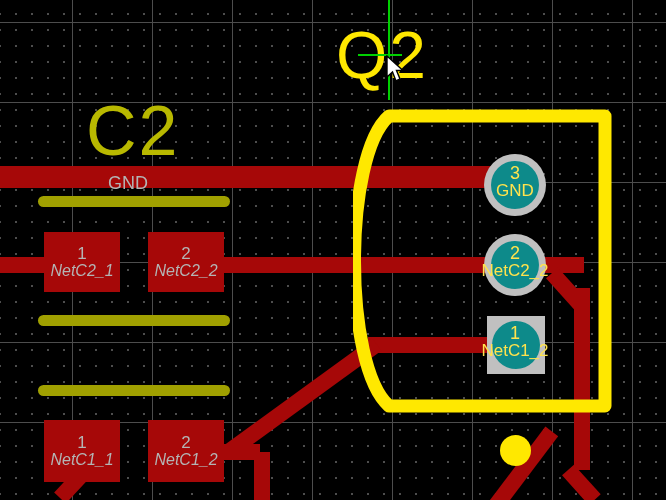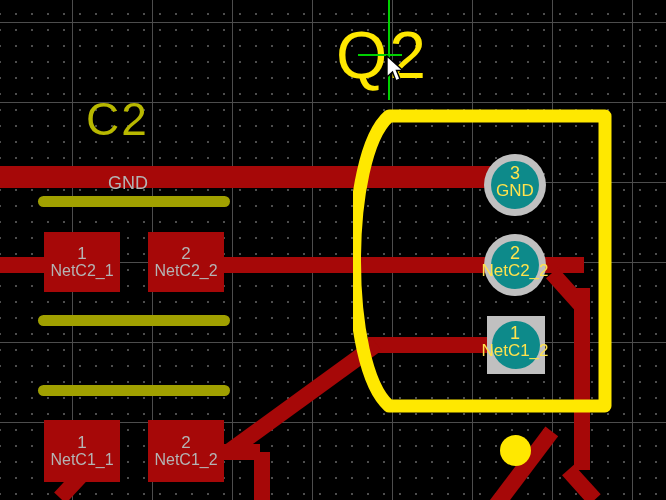--- a/index.html
+++ b/index.html
@@ -67,21 +67,21 @@
     display: flex;
     flex-direction: column;
     align-items: center;
     justify-content: center;
     color: #b4b4b4;
     font-size: 15px;
     line-height: 17px;
     white-space: nowrap;
   }
   .smd-pad .pad-num { font-size: 17px; }
-  .smd-pad .pad-net { font-size: 16px; }
+  .smd-pad .pad-net { font-size: 16px; font-style: italic; }
   
   .tht-pad {
     position: absolute;
     background: #c0c0c0;
     display: flex;
     align-items: center;
     justify-content: center;
   }
   .tht-pad.round { border-radius: 50%; }
   .tht-pad.square { border-radius: 0; }
@@ -142,21 +142,21 @@
   <div class="trace" style="left:254px; top:452px; width:16px; height:48px;"></div>
 
   <div class="trace-diag" style="left:60px; top:490px; width:60px; height:16px; transform:rotate(-47deg);"></div>
 
   <div class="trace-diag" style="left:494px; top:500px; width:96px; height:16px; transform:rotate(-53deg);"></div>
 
   <div class="silk-line" style="left:38px; top:196px; width:192px; height:11px;"></div>
   <div class="silk-line" style="left:38px; top:315px; width:192px; height:11px;"></div>
   <div class="silk-line" style="left:38px; top:385px; width:192px; height:11px;"></div>
 
-  <div class="silk-text" style="left:86px; top:96px; font-size:46px; letter-spacing:2px;">C2</div>
+  <div class="silk-text" style="left:86px; top:96px; font-size:70px; letter-spacing:2px;">C2</div>
 
   <div class="silk-text" style="left:336px; top:22px; font-size:66px; letter-spacing:2px; color:#ffe800;">Q2</div>
 
   <div class="smd-pad" style="left:44px; top:232px; width:76px; height:60px;">
     <span class="pad-num">1</span>
     <span class="pad-net">NetC2_1</span>
   </div>
   <div class="smd-pad" style="left:148px; top:232px; width:76px; height:60px;">
     <span class="pad-num">2</span>
     <span class="pad-net">NetC2_2</span>

